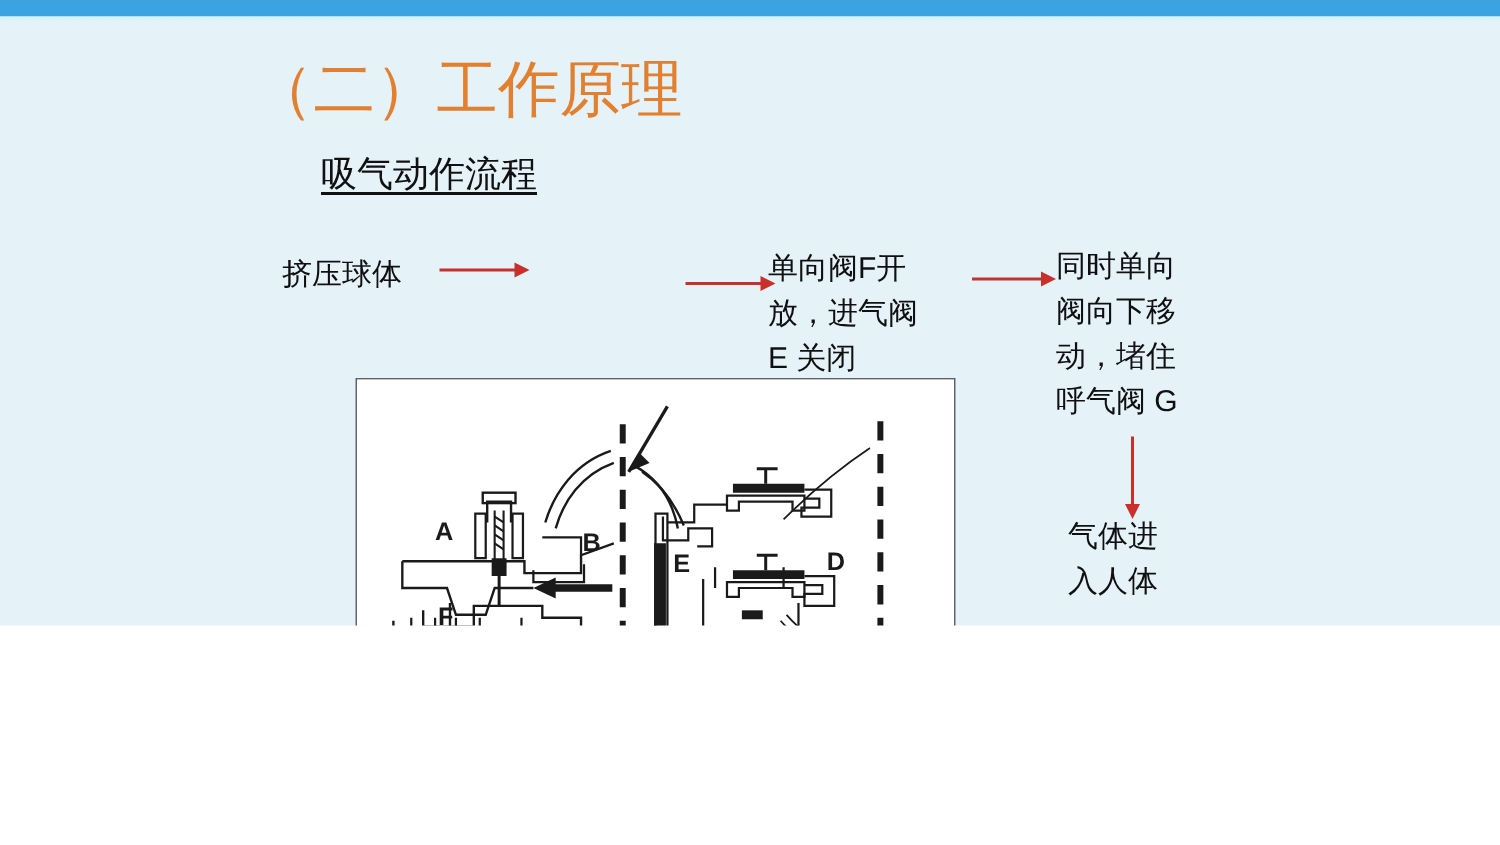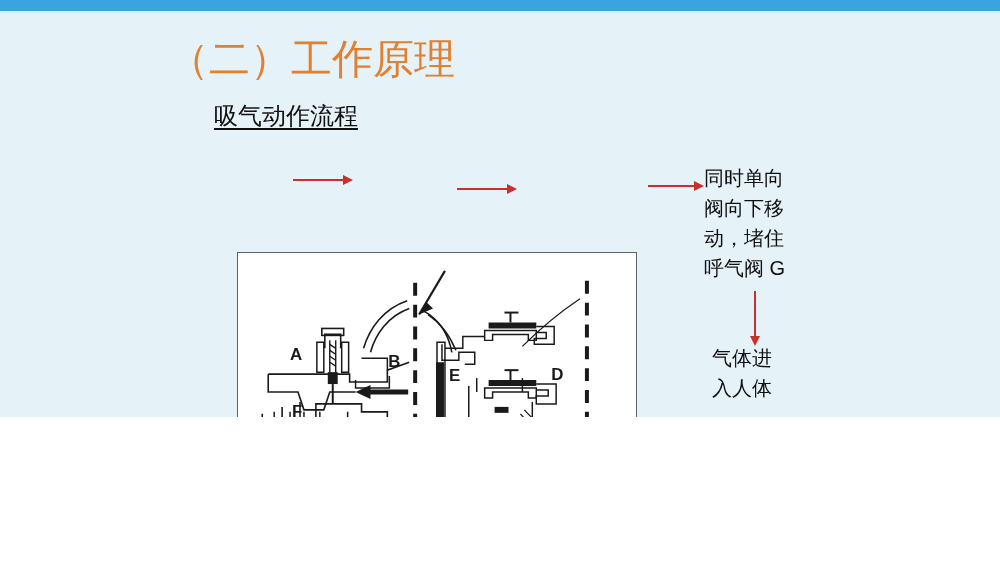--- a/index.html
+++ b/index.html
@@ -154,20 +154,24 @@
 
 <div id="slide">
 
   <div class="top-bar"></div>
   <div class="top-bar-accent"></div>
   <div class="bottom-bar"></div>
 
   <div class="title">（二）工作原理</div>
   <div class="subtitle">吸气动作流程</div>
 
+  <div class="step step-1">挤压球体</div>
+  <div class="step step-3">单向阀F开
+放，进气阀
+E 关闭</div>
   <div class="step step-4">同时单向
 阀向下移
 动，堵住
 呼气阀 G</div>
   <div class="step step-5">气体进
 入人体</div>
 
   <div class="arrow-h" id="a1">
     <div class="shaft"></div>
     <div class="head"></div>

